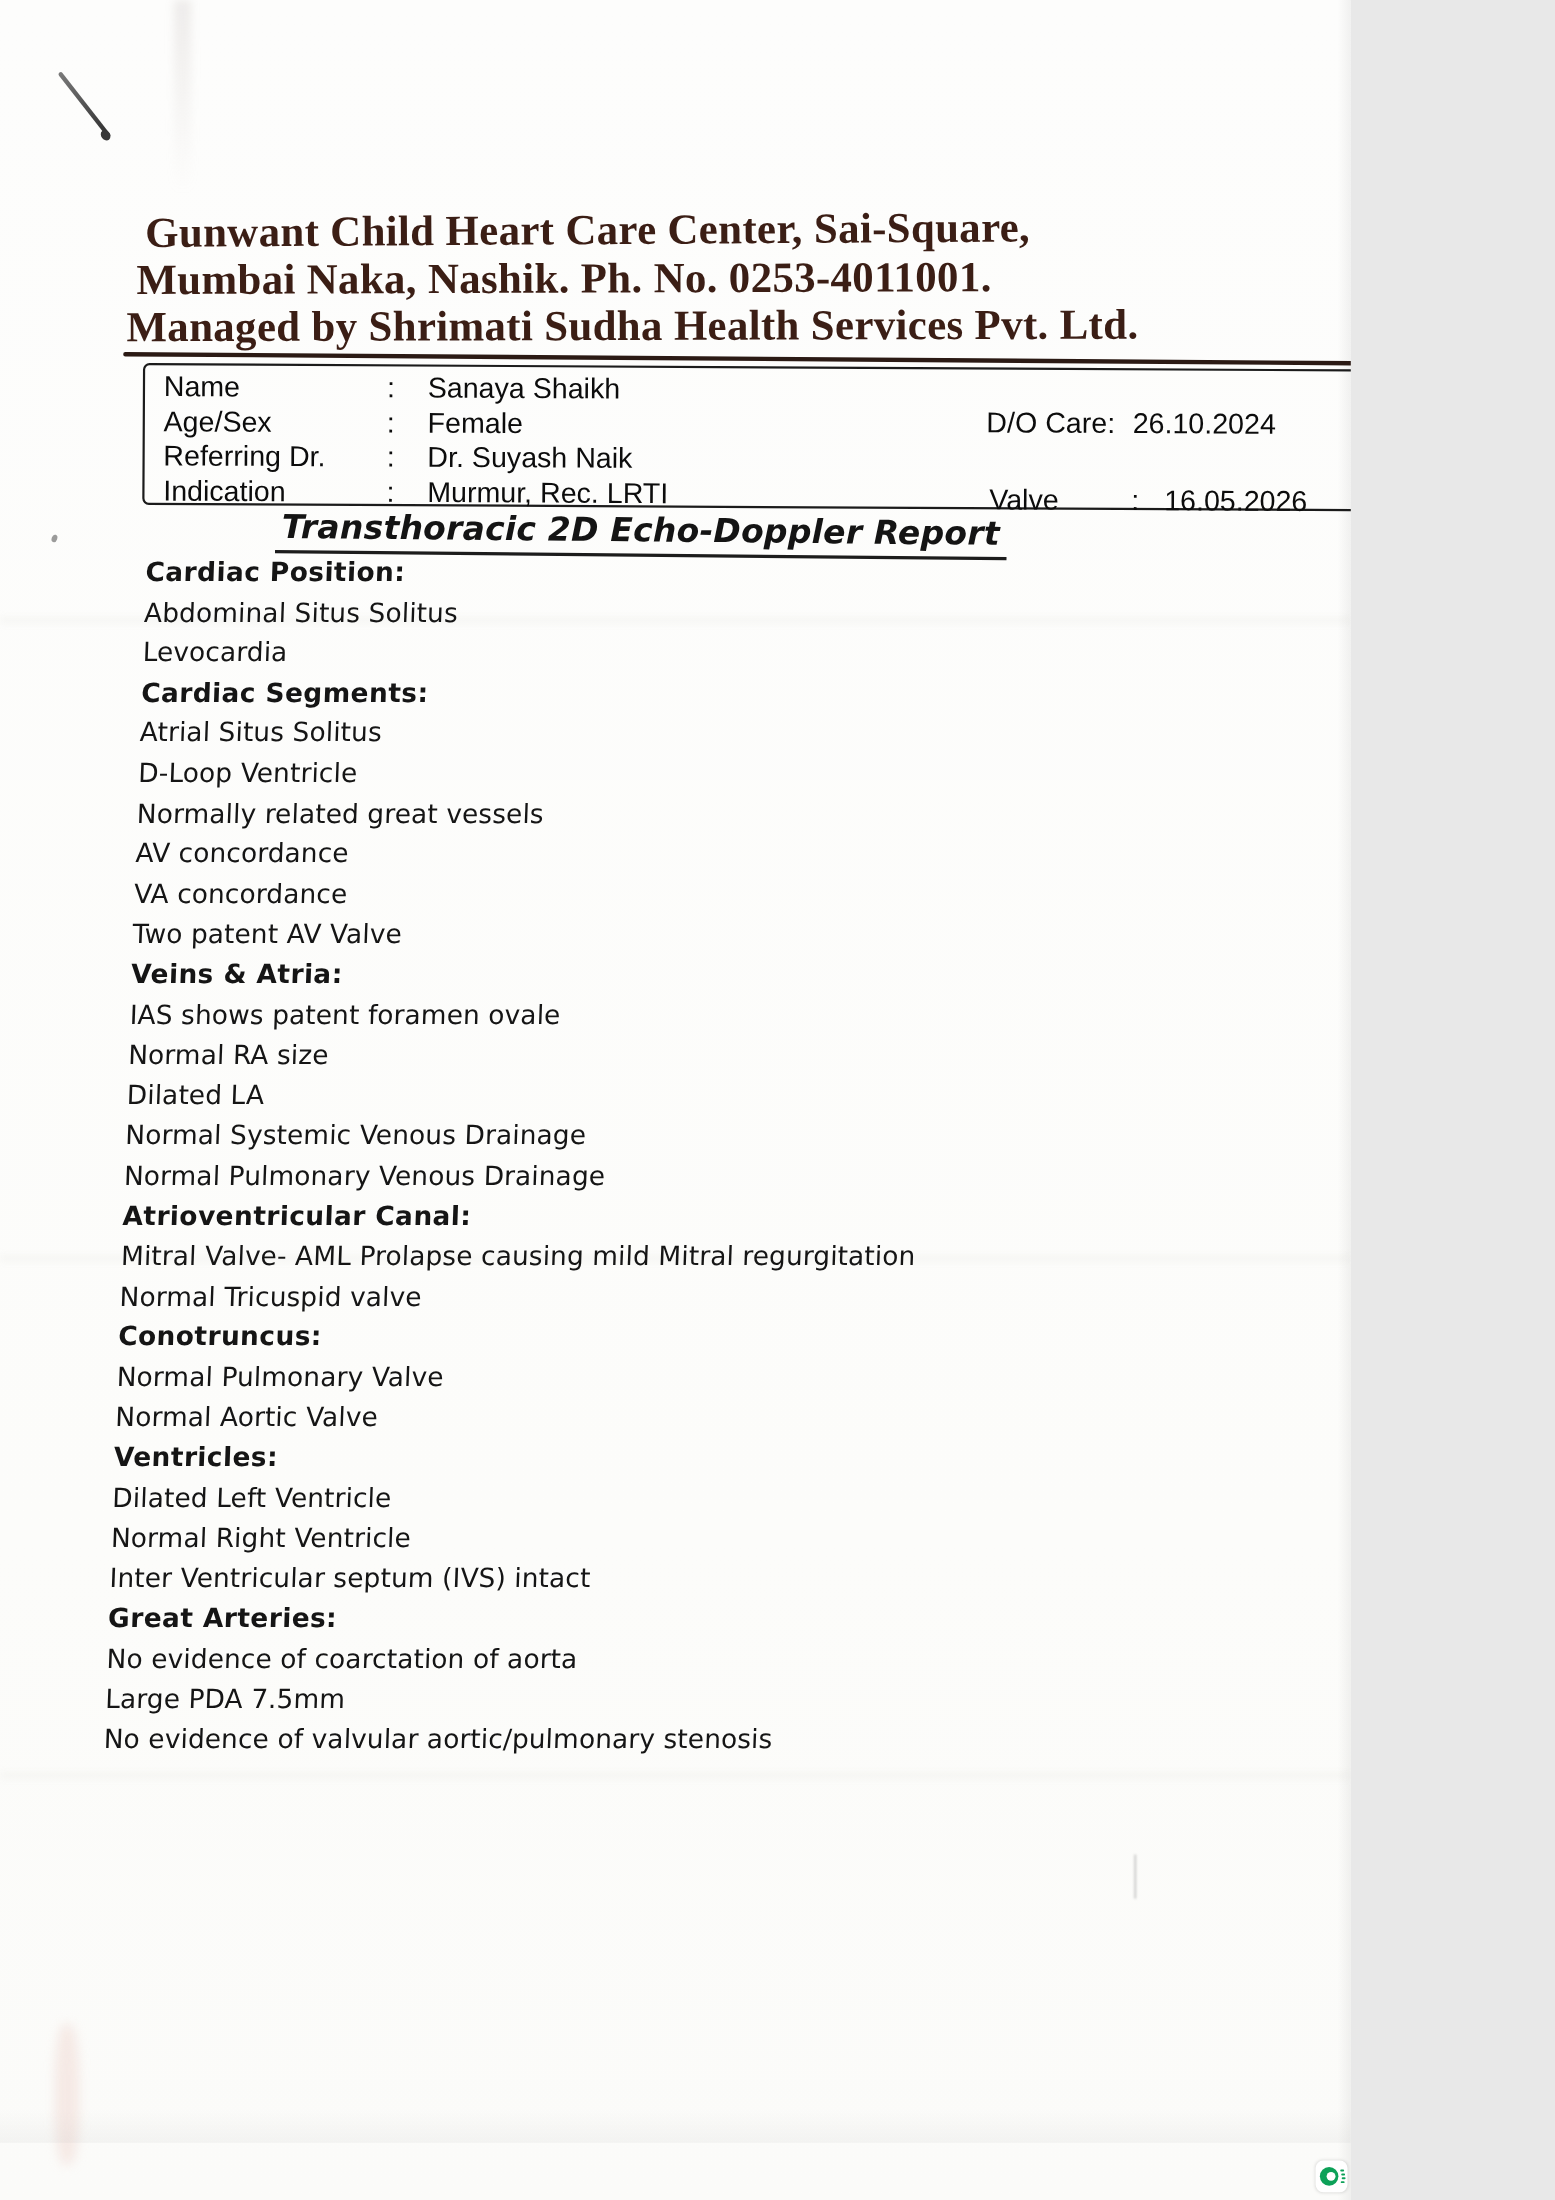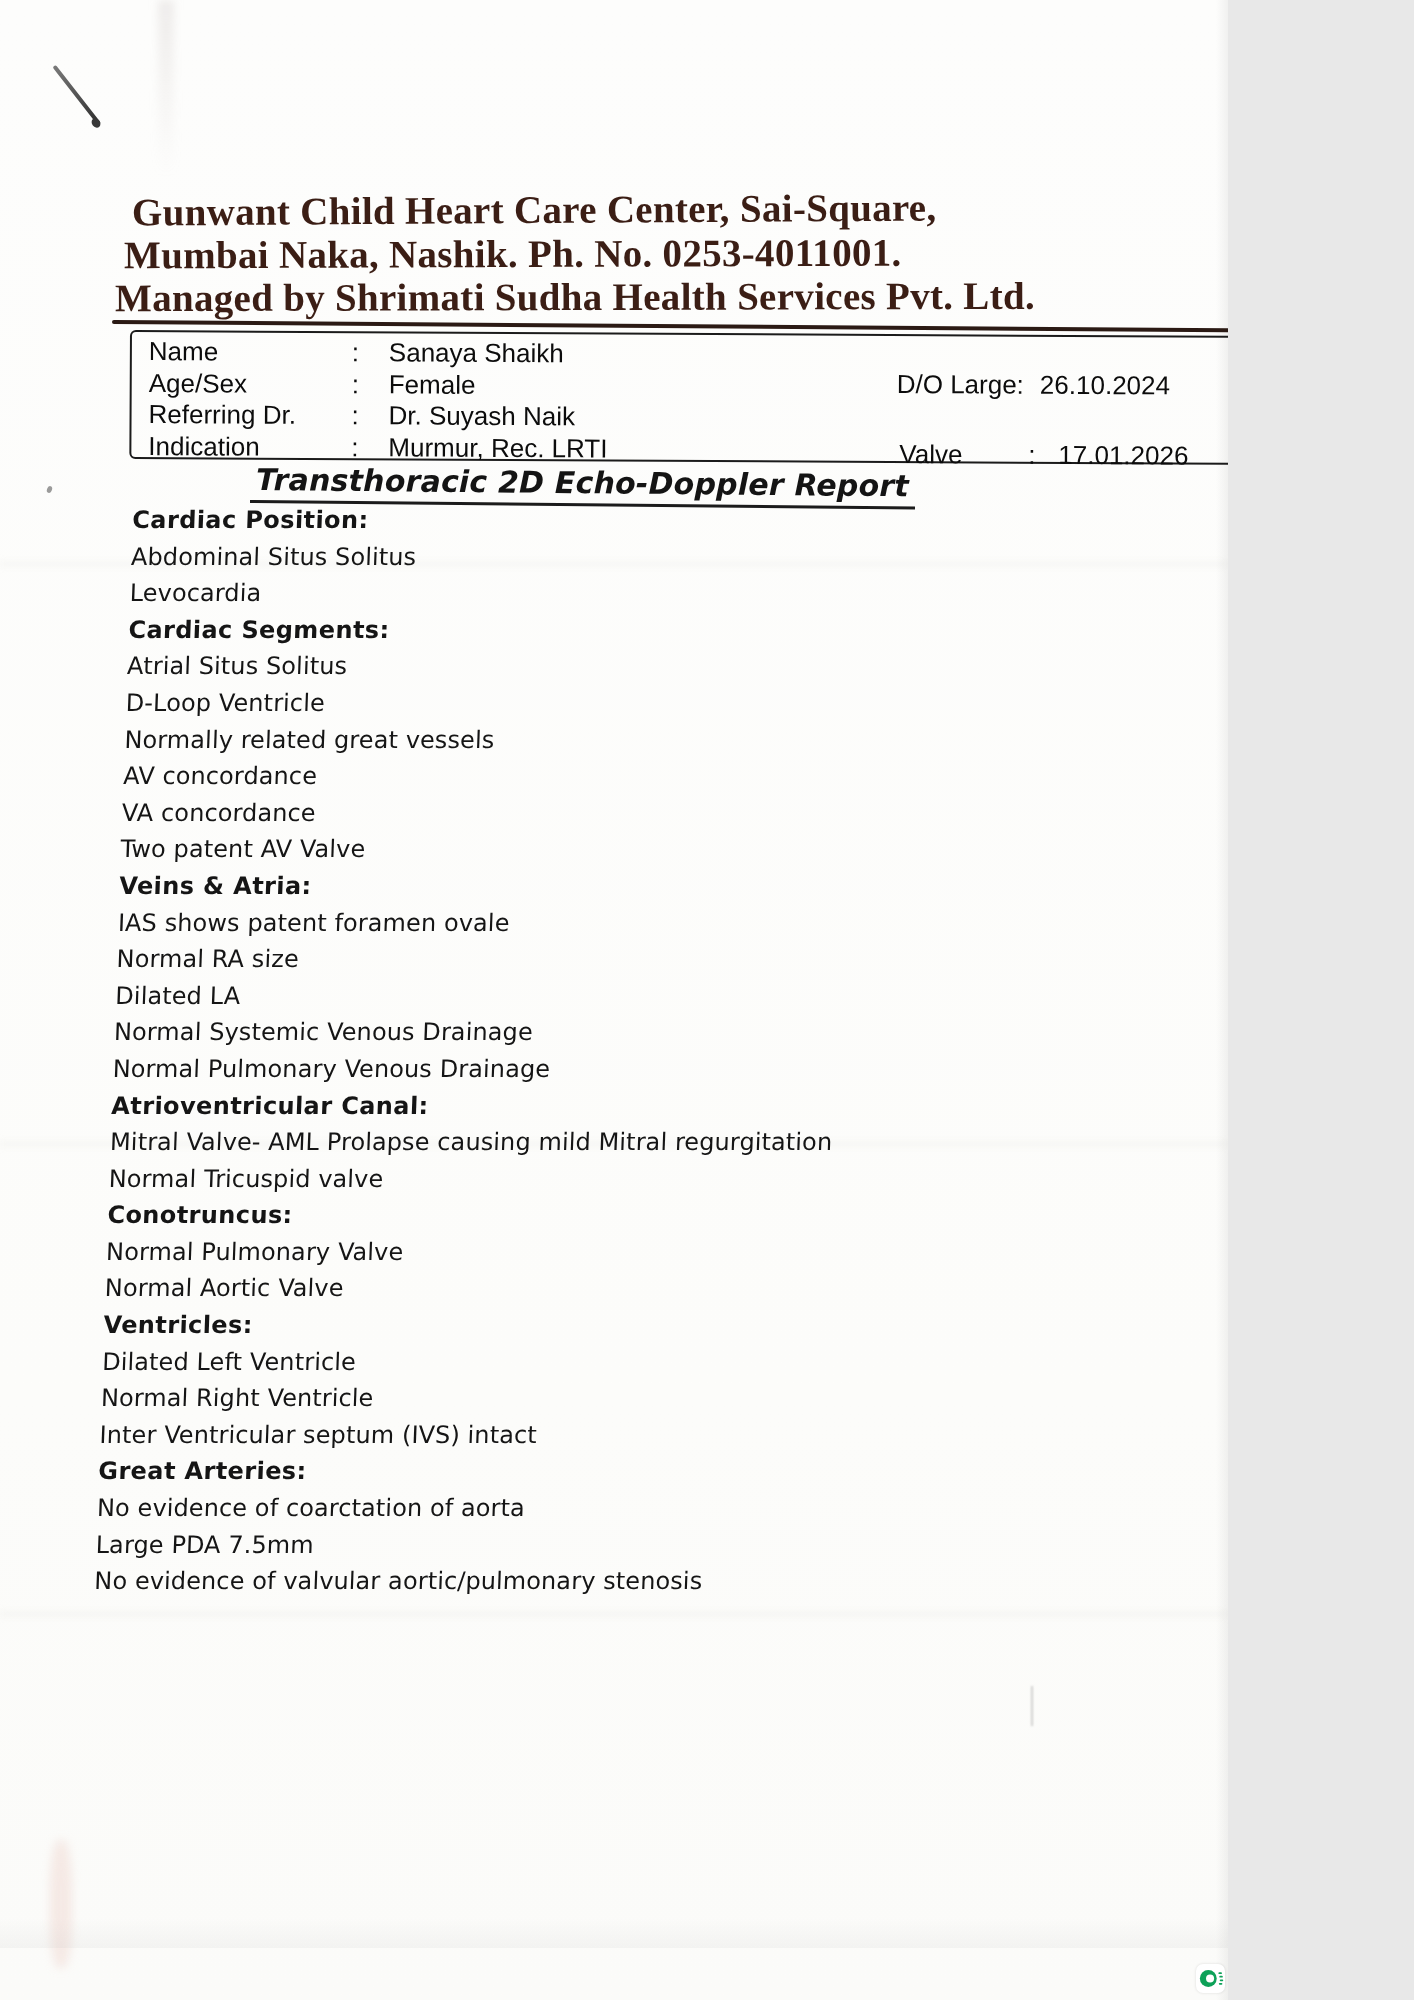--- a/index.html
+++ b/index.html
@@ -110,27 +110,27 @@
           <span>:</span>
           <span>Dr. Suyash Naik</span>
         </div>
         <div class="p-row">
           <span>Indication</span>
           <span>:</span>
           <span>Murmur, Rec. LRTI</span>
         </div>
       </div>
     <div class="dob-field">
-      <span>D/O Large:</span>
+      <span>D/O Care:</span>
       <span>26.10.2024</span>
     </div>
     <div class="date-field">
       <span>Valve</span>
       <span>:</span>
-      <span>17.01.2026</span>
+      <span>16.05.2026</span>
     </div>
   </div>
 
   <div class="report-title">Transthoracic 2D Echo-Doppler Report</div>
   <div class="report-body">
       <div class="b-line b-heading">Cardiac Position:</div>
       <div class="b-line">Abdominal Situs Solitus</div>
       <div class="b-line">Levocardia</div>
       <div class="b-line b-heading">Cardiac Segments:</div>
       <div class="b-line">Atrial Situs Solitus</div>

